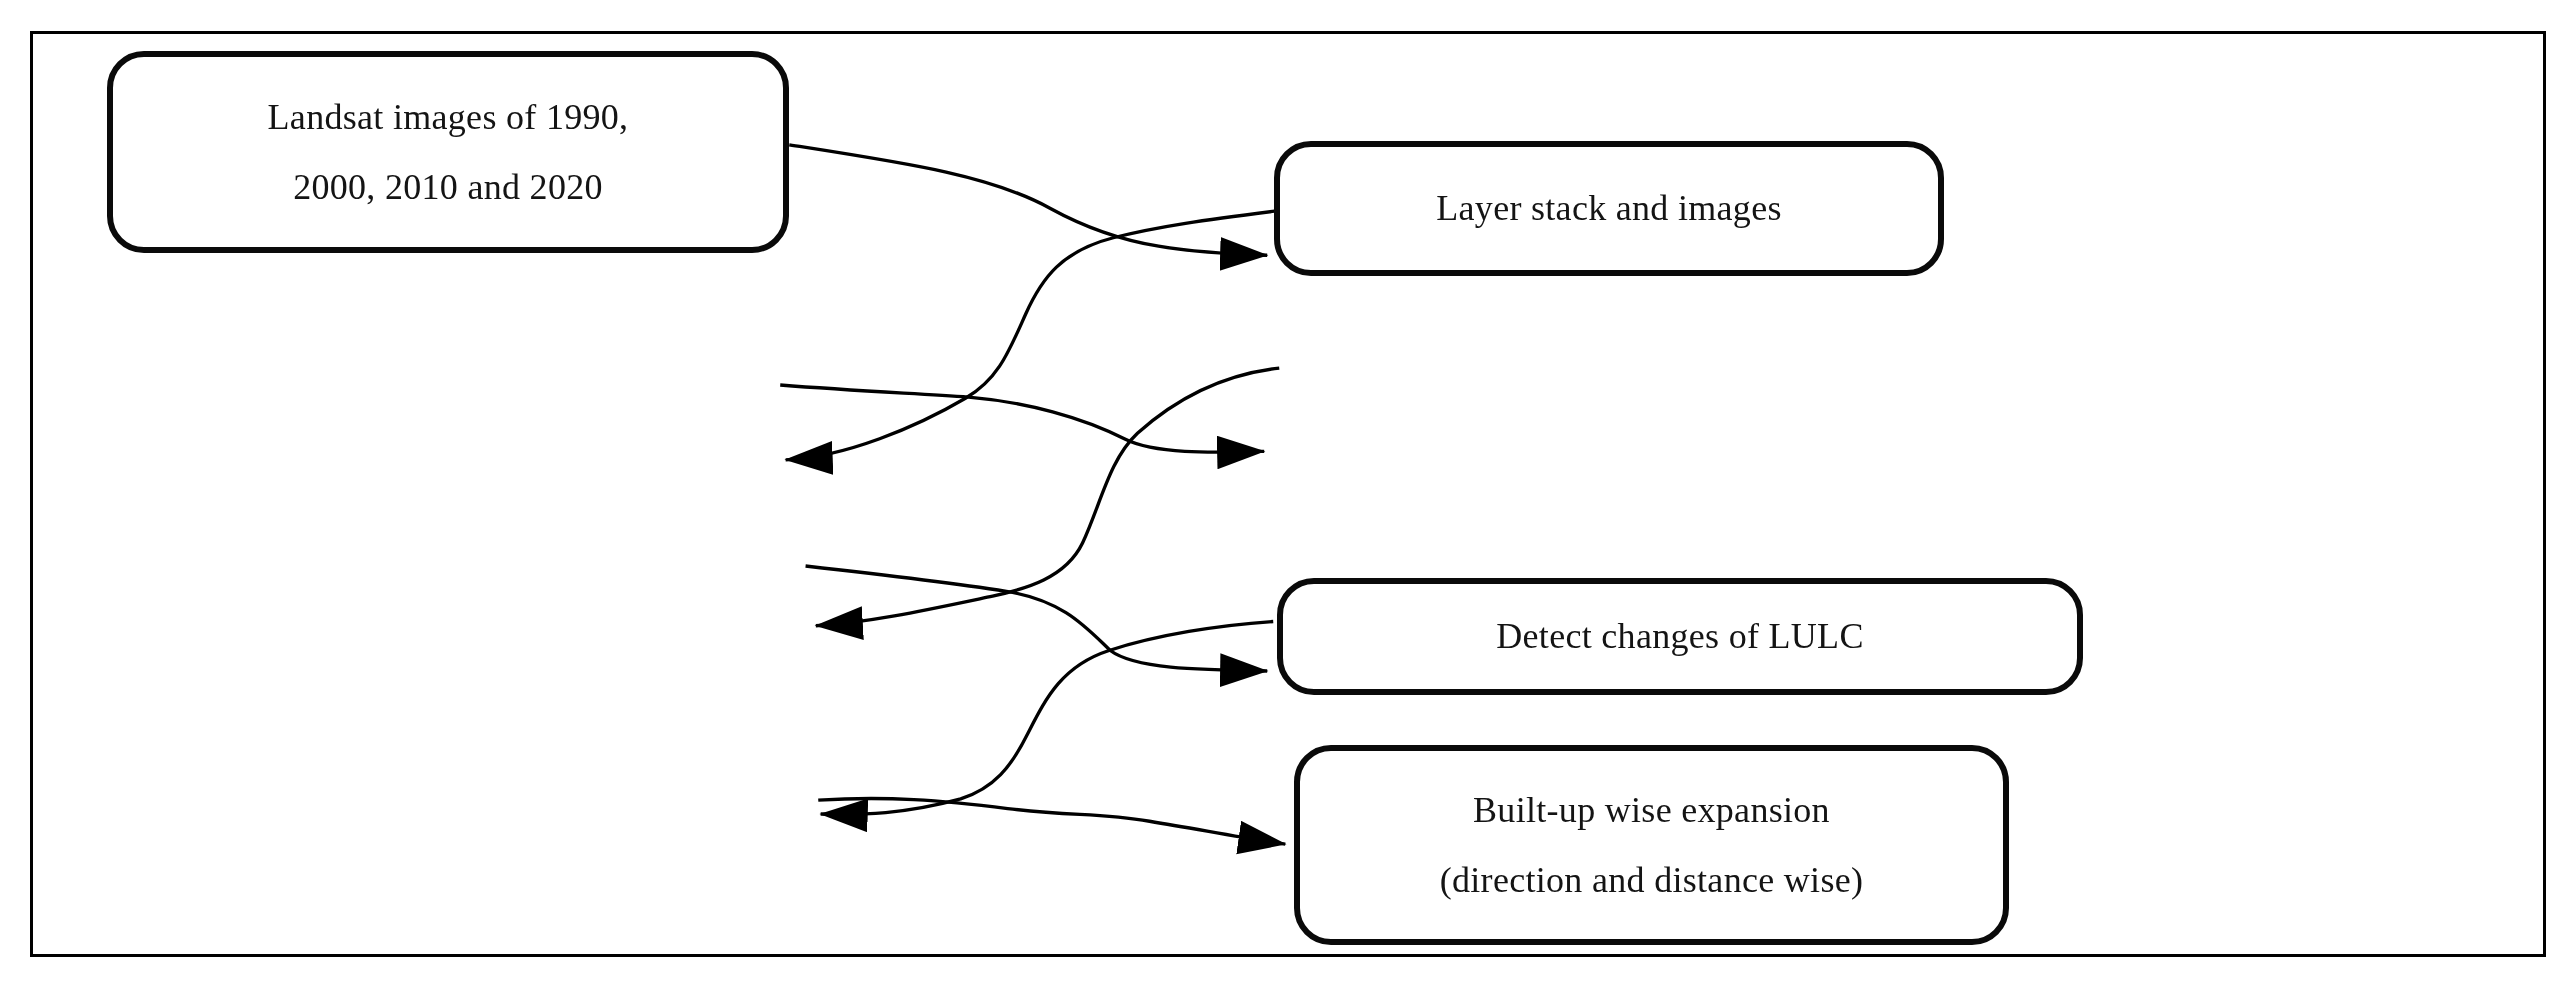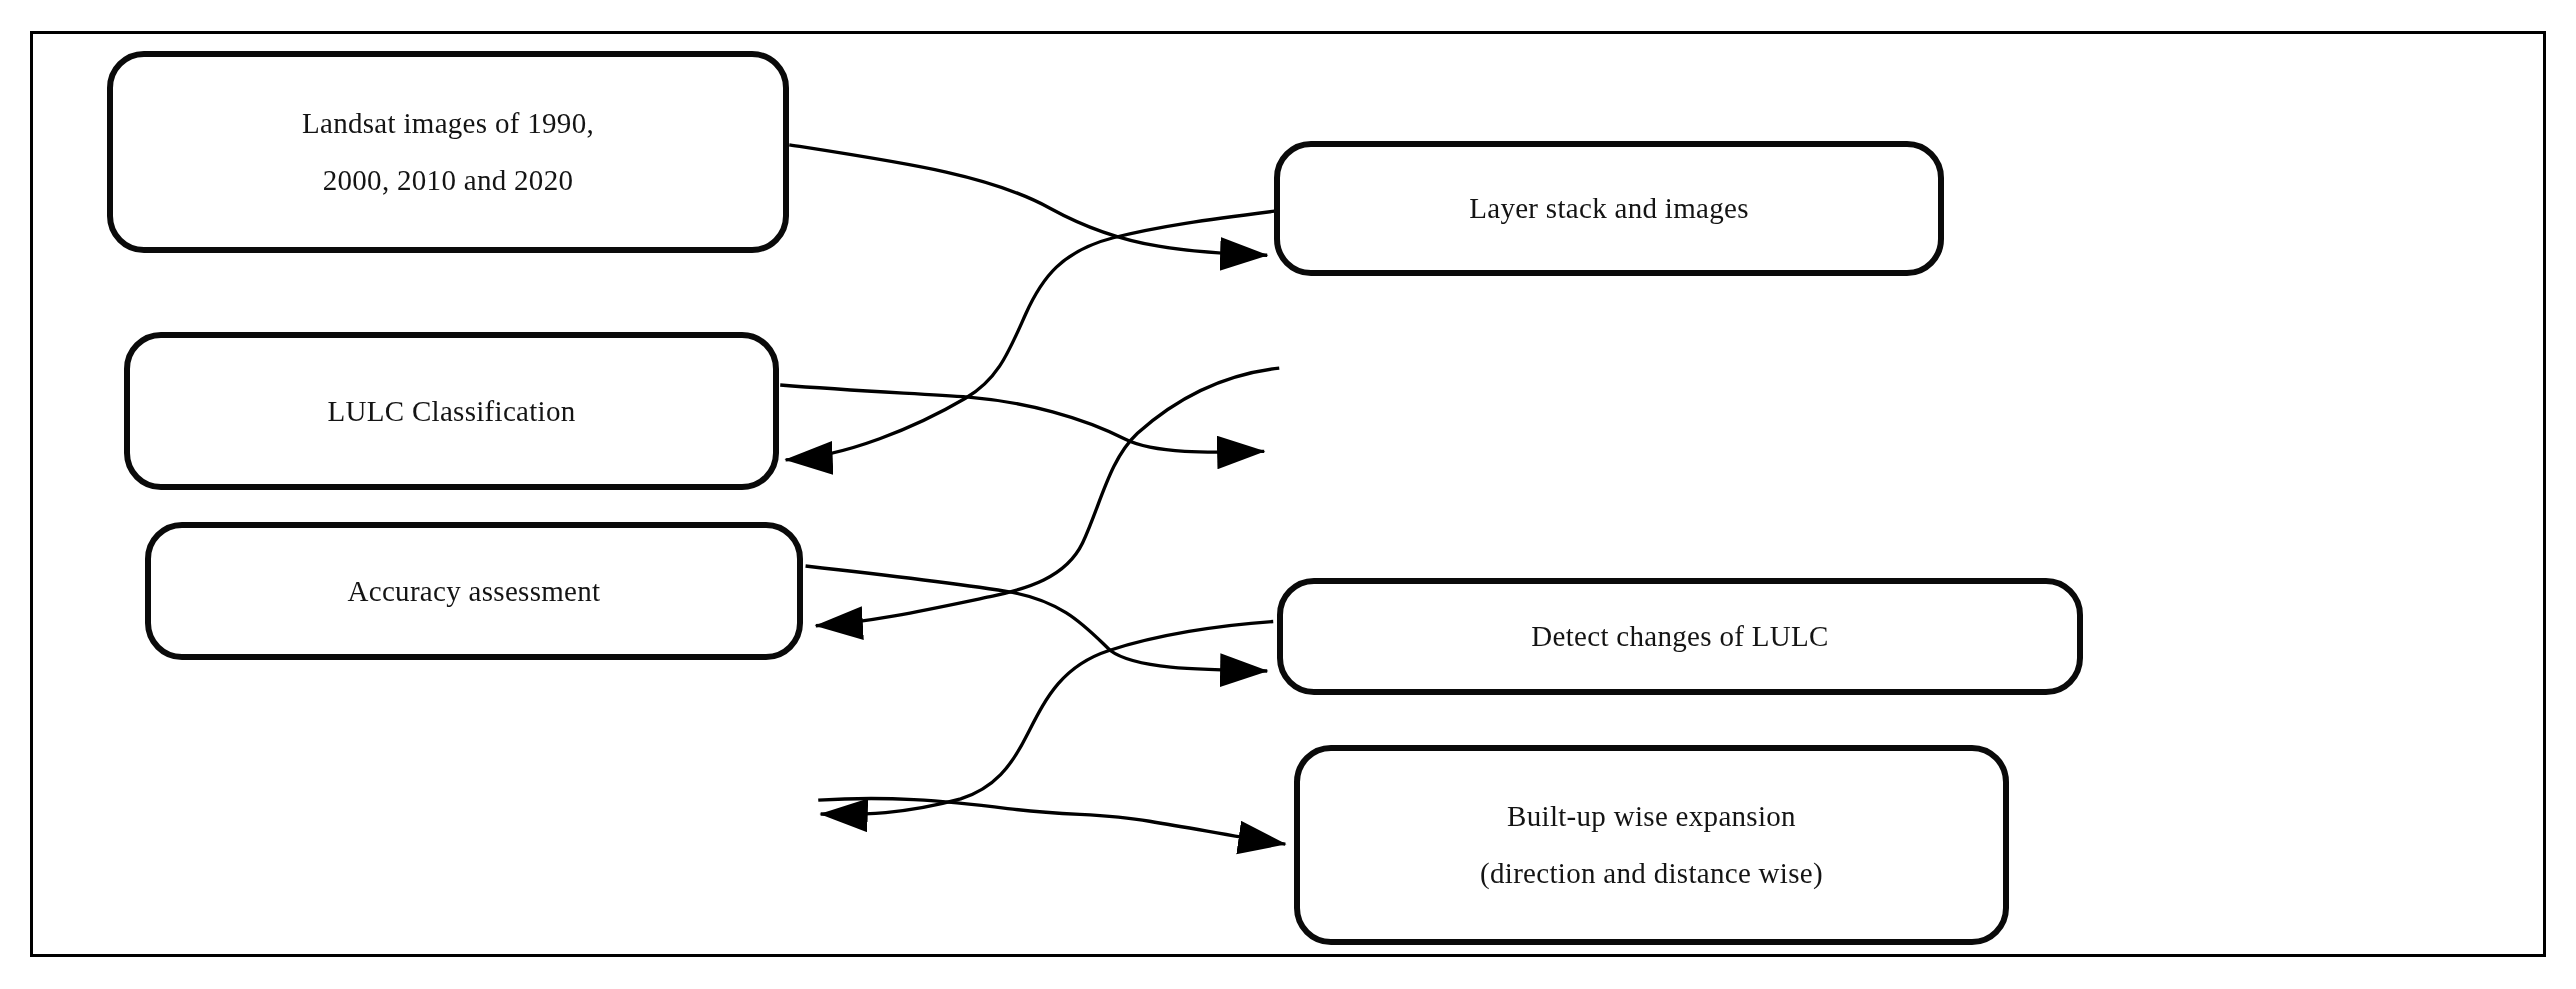--- a/index.html
+++ b/index.html
@@ -28,21 +28,21 @@
     position: absolute;
     box-sizing: border-box;
     border: 6px solid #0a0a0a;
     border-radius: 37px;
     background: #ffffff;
     display: flex;
     align-items: center;
     justify-content: center;
     text-align: center;
     color: #141414;
-    font-size: 29px;
+    font-size: 36px;
     line-height: 1.95;
     letter-spacing: 0.3px;
     white-space: pre-line;
     z-index: 2;
   }
   
   .n-landsat   { left: 107px;  top: 51px;   width: 682px; height: 202px; }
   .n-lulcclass { left: 124px;  top: 332px;  width: 655px; height: 158px; }
   .n-accuracy  { left: 145px;  top: 522px;  width: 658px; height: 138px; }
   .n-lulcmap   { left: 163px;  top: 732px; width: 650px; height: 145px; }
@@ -84,27 +84,21 @@
     <path class="edge" d="M 1335 938 C 1460 952, 1565 964, 1668 980 C 1762 995, 1800 1040, 1840 1078 C 1880 1108, 1980 1110, 2100 1112" marker-end="url(#ah)"></path>
     <path class="edge" d="M 2110 1030 C 2020 1036, 1918 1052, 1838 1078 C 1758 1104, 1732 1160, 1702 1218 C 1676 1270, 1648 1306, 1592 1324 C 1500 1349, 1430 1351, 1360 1349" marker-end="url(#ah)"></path>
     <path class="edge" d="M 1356 1326 C 1470 1319, 1560 1326, 1670 1340 C 1780 1353, 1820 1347, 1905 1361 C 1990 1375, 2060 1389, 2130 1399" marker-end="url(#ah)"></path>
   </svg>
 
   <div class="node n-landsat">
     <span>Landsat images of 1990,
 2000, 2010 and 2020</span>
   </div>
 
-  <div class="node n-lulcclass">
-    <span>LULC Classification</span>
-  </div>
 
-  <div class="node n-accuracy">
-    <span>Accuracy assessment</span>
-  </div>
 
 
   <div class="node n-layerstack">
     <span>Layer stack and images</span>
   </div>
 
 
   <div class="node n-detect">
     <span>Detect changes of LULC</span>
   </div>

